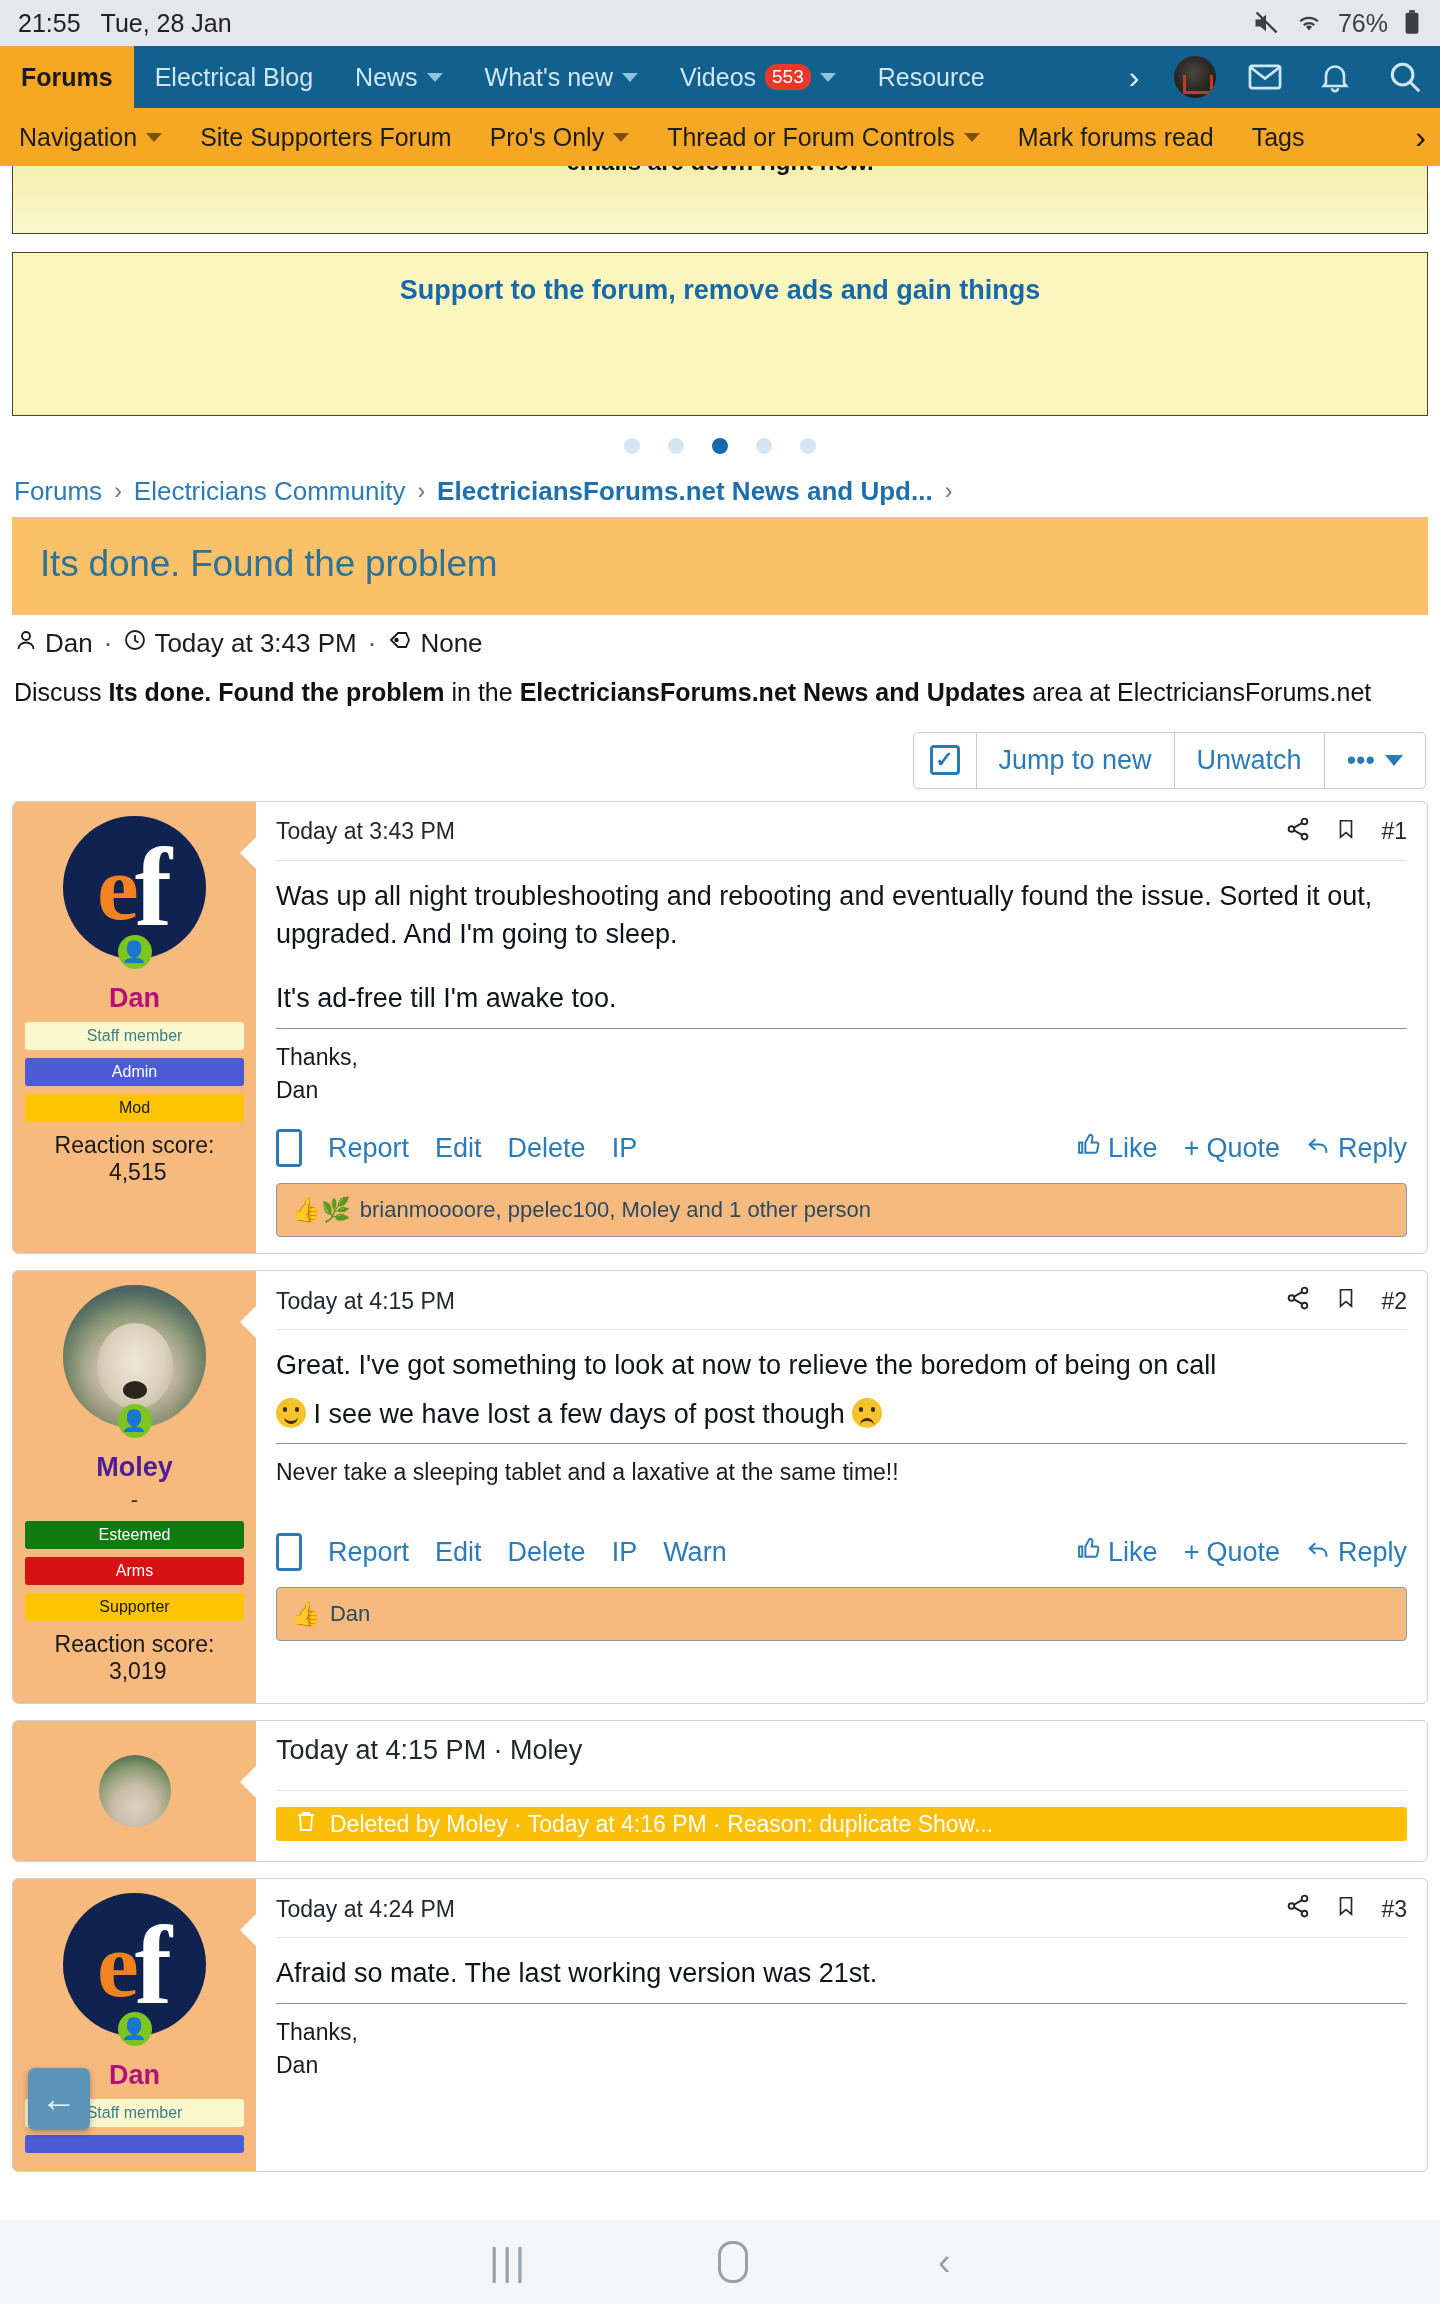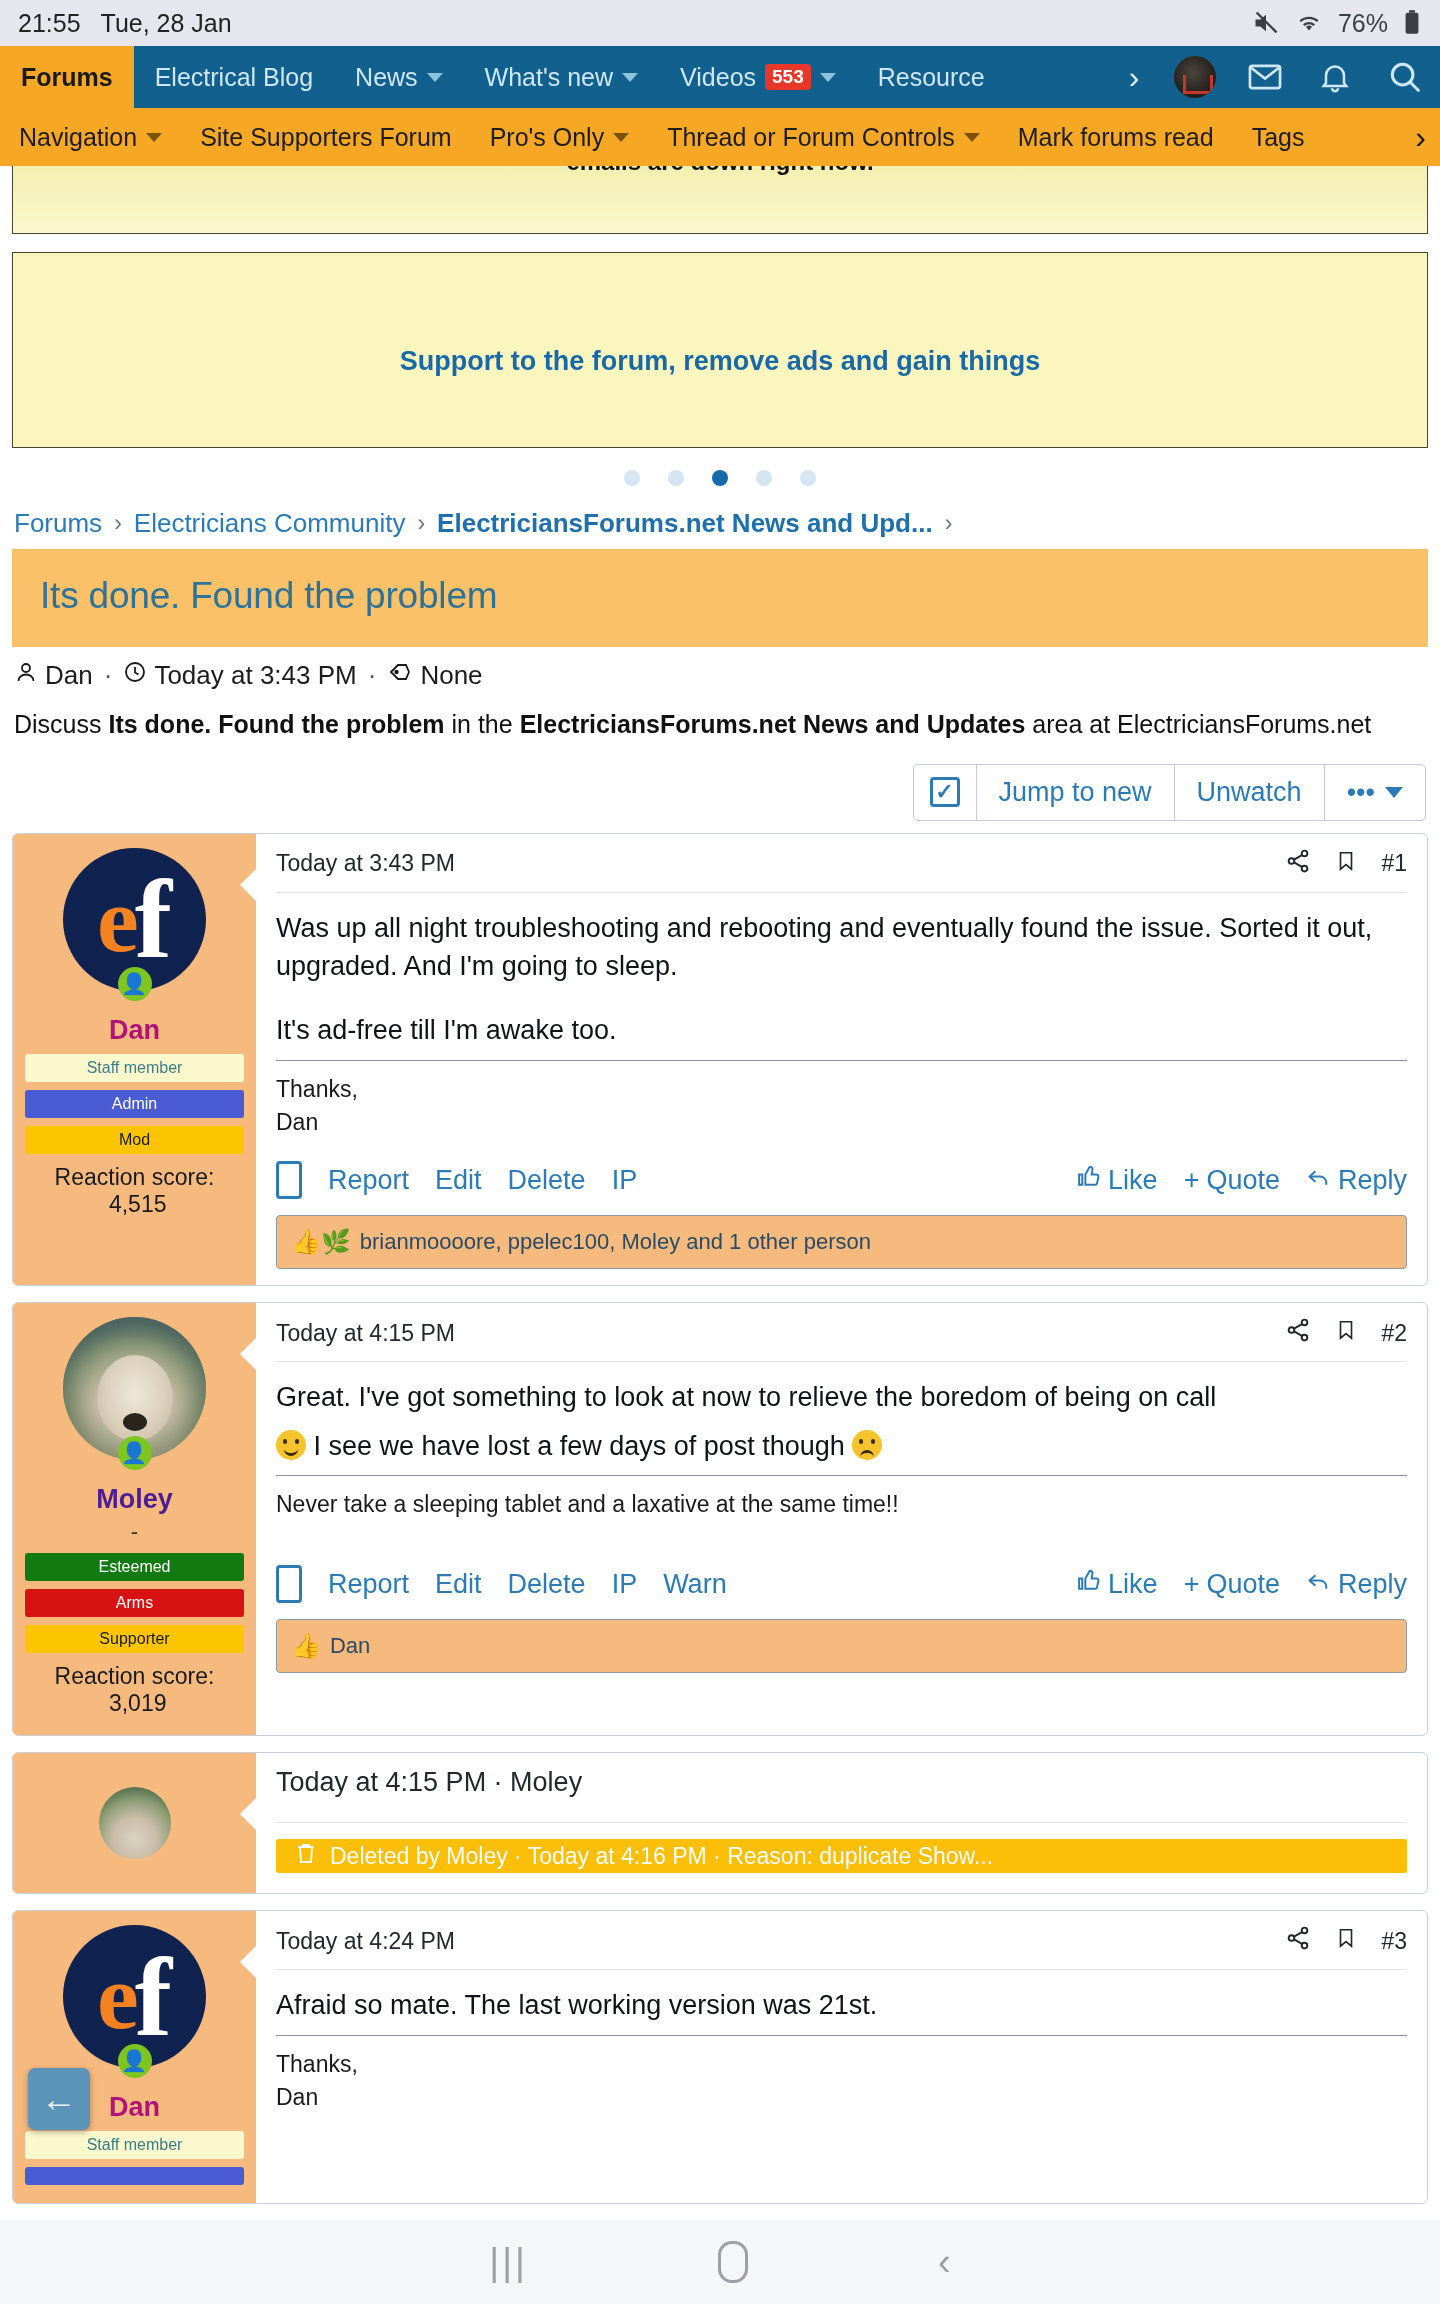--- a/index.html
+++ b/index.html
@@ -30,22 +30,22 @@
   .navbar .nav-item {
     display: flex; align-items: center; gap: 9px; padding: 0 21px;
     color: #cfe6f5; font-size: 25px; white-space: nowrap;
   }
   .navbar .nav-item.active {
     background: #f6a723; color: #1a1a1a; font-weight: 700;
   }
   .caret { width:0;height:0;border-left:8px solid transparent;border-right:8px solid transparent;
            border-top:9px solid #8fc2dd; display:inline-block; }
   .badge-red {
-    background:#e8372b; color:#fff; font-size:19px; font-weight:700;
-    border-radius:4px; padding:2px 7px; line-height:1.15;
+    background:#e8372b; color:#fff; font-size:19px; font-weight:400;
+    border-radius:12px; padding:2px 7px; line-height:1.15;
   }
   .nav-right { margin-left:auto; display:flex; align-items:stretch; }
   .nav-chev {
     display:flex;align-items:center;justify-content:center;width:52px;color:#dff0fa;font-size:32px;
   }
   .nav-icon-btn { width:70px; display:flex; align-items:center; justify-content:center; }
   .avatar-nav {
     width:42px;height:42px;border-radius:50%;
     background: radial-gradient(circle at 45% 40%, #4b453f 0%, #2a2520 55%, #171310 100%);
     position:relative; overflow:hidden;
@@ -72,22 +72,22 @@
 
   .ad-top {
     margin: 0 12px; height: 68px; background: linear-gradient(#f3efb0,#fbf8cd);
     border:1px solid #4a4530; border-top:none; position:relative; overflow:hidden;
   }
   .ad-top .cut {
     position:absolute; top:-18px; left:0; right:0; text-align:center;
     font-size:24px; color:#111; font-weight:600;
   }
   .ad-main {
-    margin: 18px 12px 0; height: 196px; background:#fbf6bd; border:1px solid #4a4530;
-    display:flex; align-items:center; justify-content:center; padding-top:22px;
+    margin: 18px 12px 0; height: 164px; background:#fbf6bd; border:1px solid #4a4530;
+    display:flex; align-items:flex-start; justify-content:center; padding-top:22px;
   }
   .ad-main a { color:#1769aa; font-size:27px; font-weight:700; text-decoration:none; }
   .dots { display:flex; justify-content:center; gap:28px; padding:22px 0 16px; }
   .dot { width:16px;height:16px;border-radius:50%;background:#d6e5f2; }
   .dot.on { background:#1569ad; }
 
   
   .crumbs { display:flex; align-items:center; gap:12px; padding: 6px 14px 10px; font-size:26px; flex-wrap:nowrap; overflow:hidden;}
   .crumbs a { color:#2b7bb9; text-decoration:none; white-space:nowrap; }
   .crumbs a.cur { color:#1e6fae; font-weight:700; }

